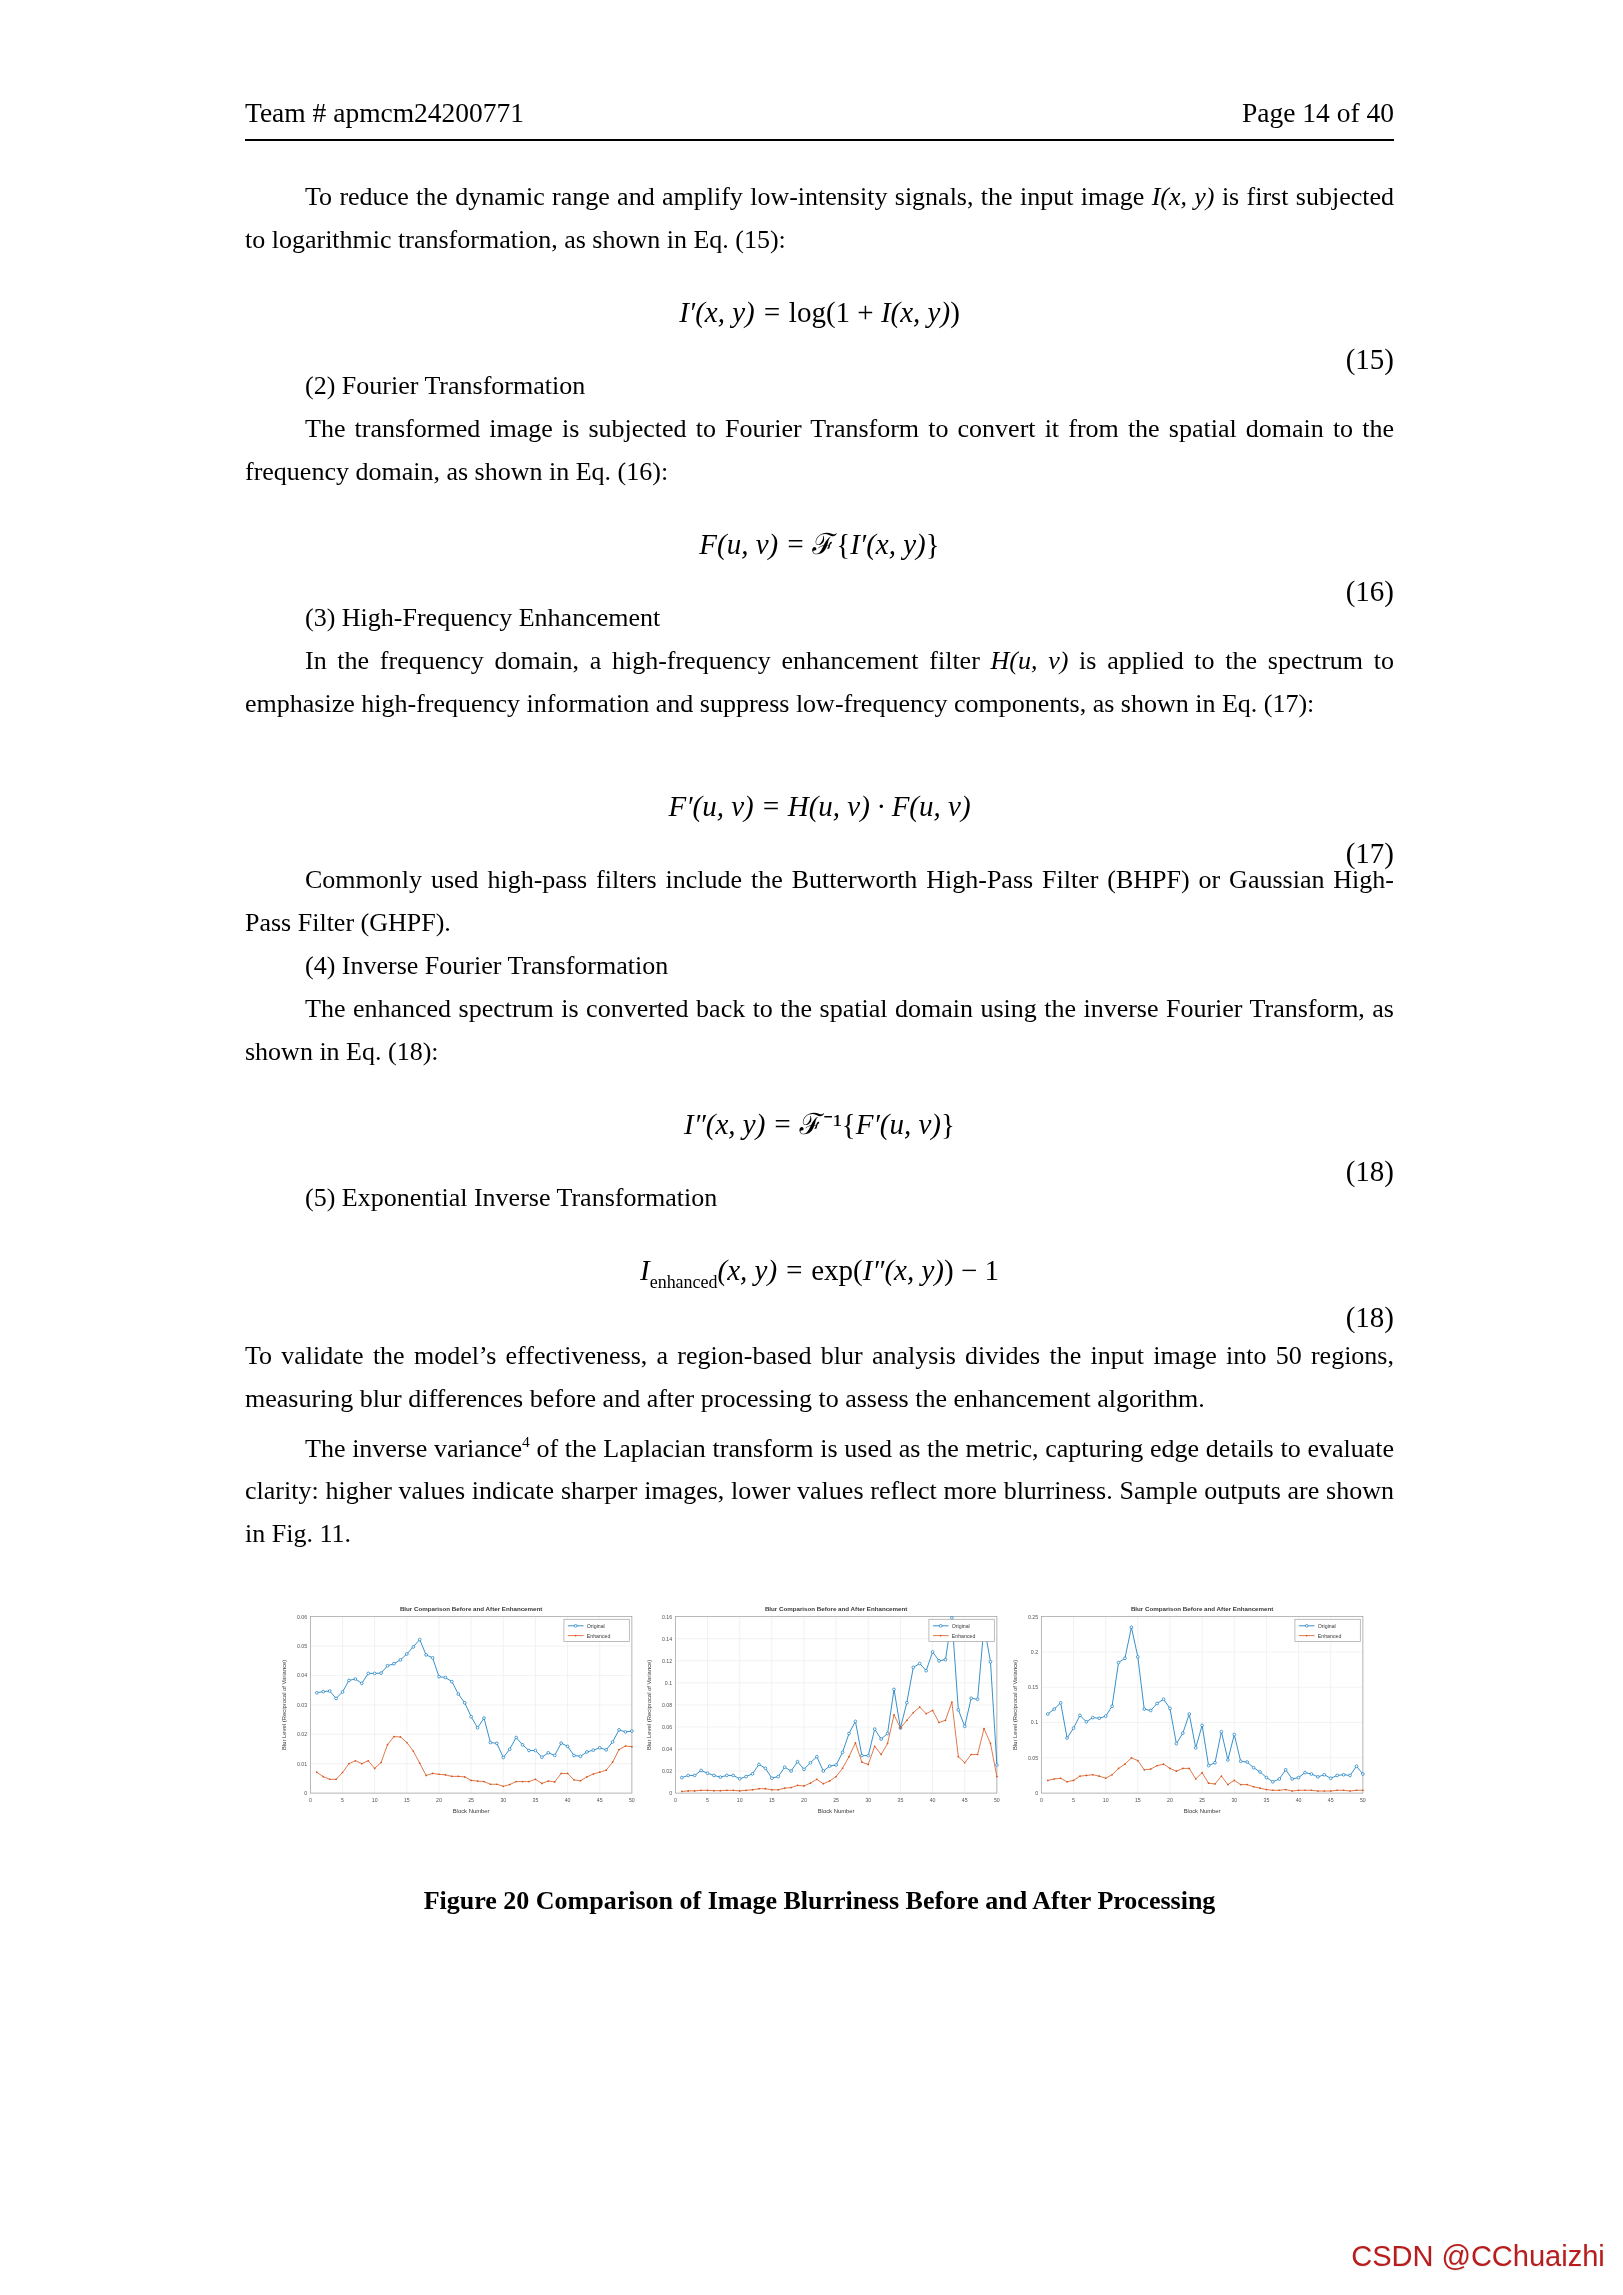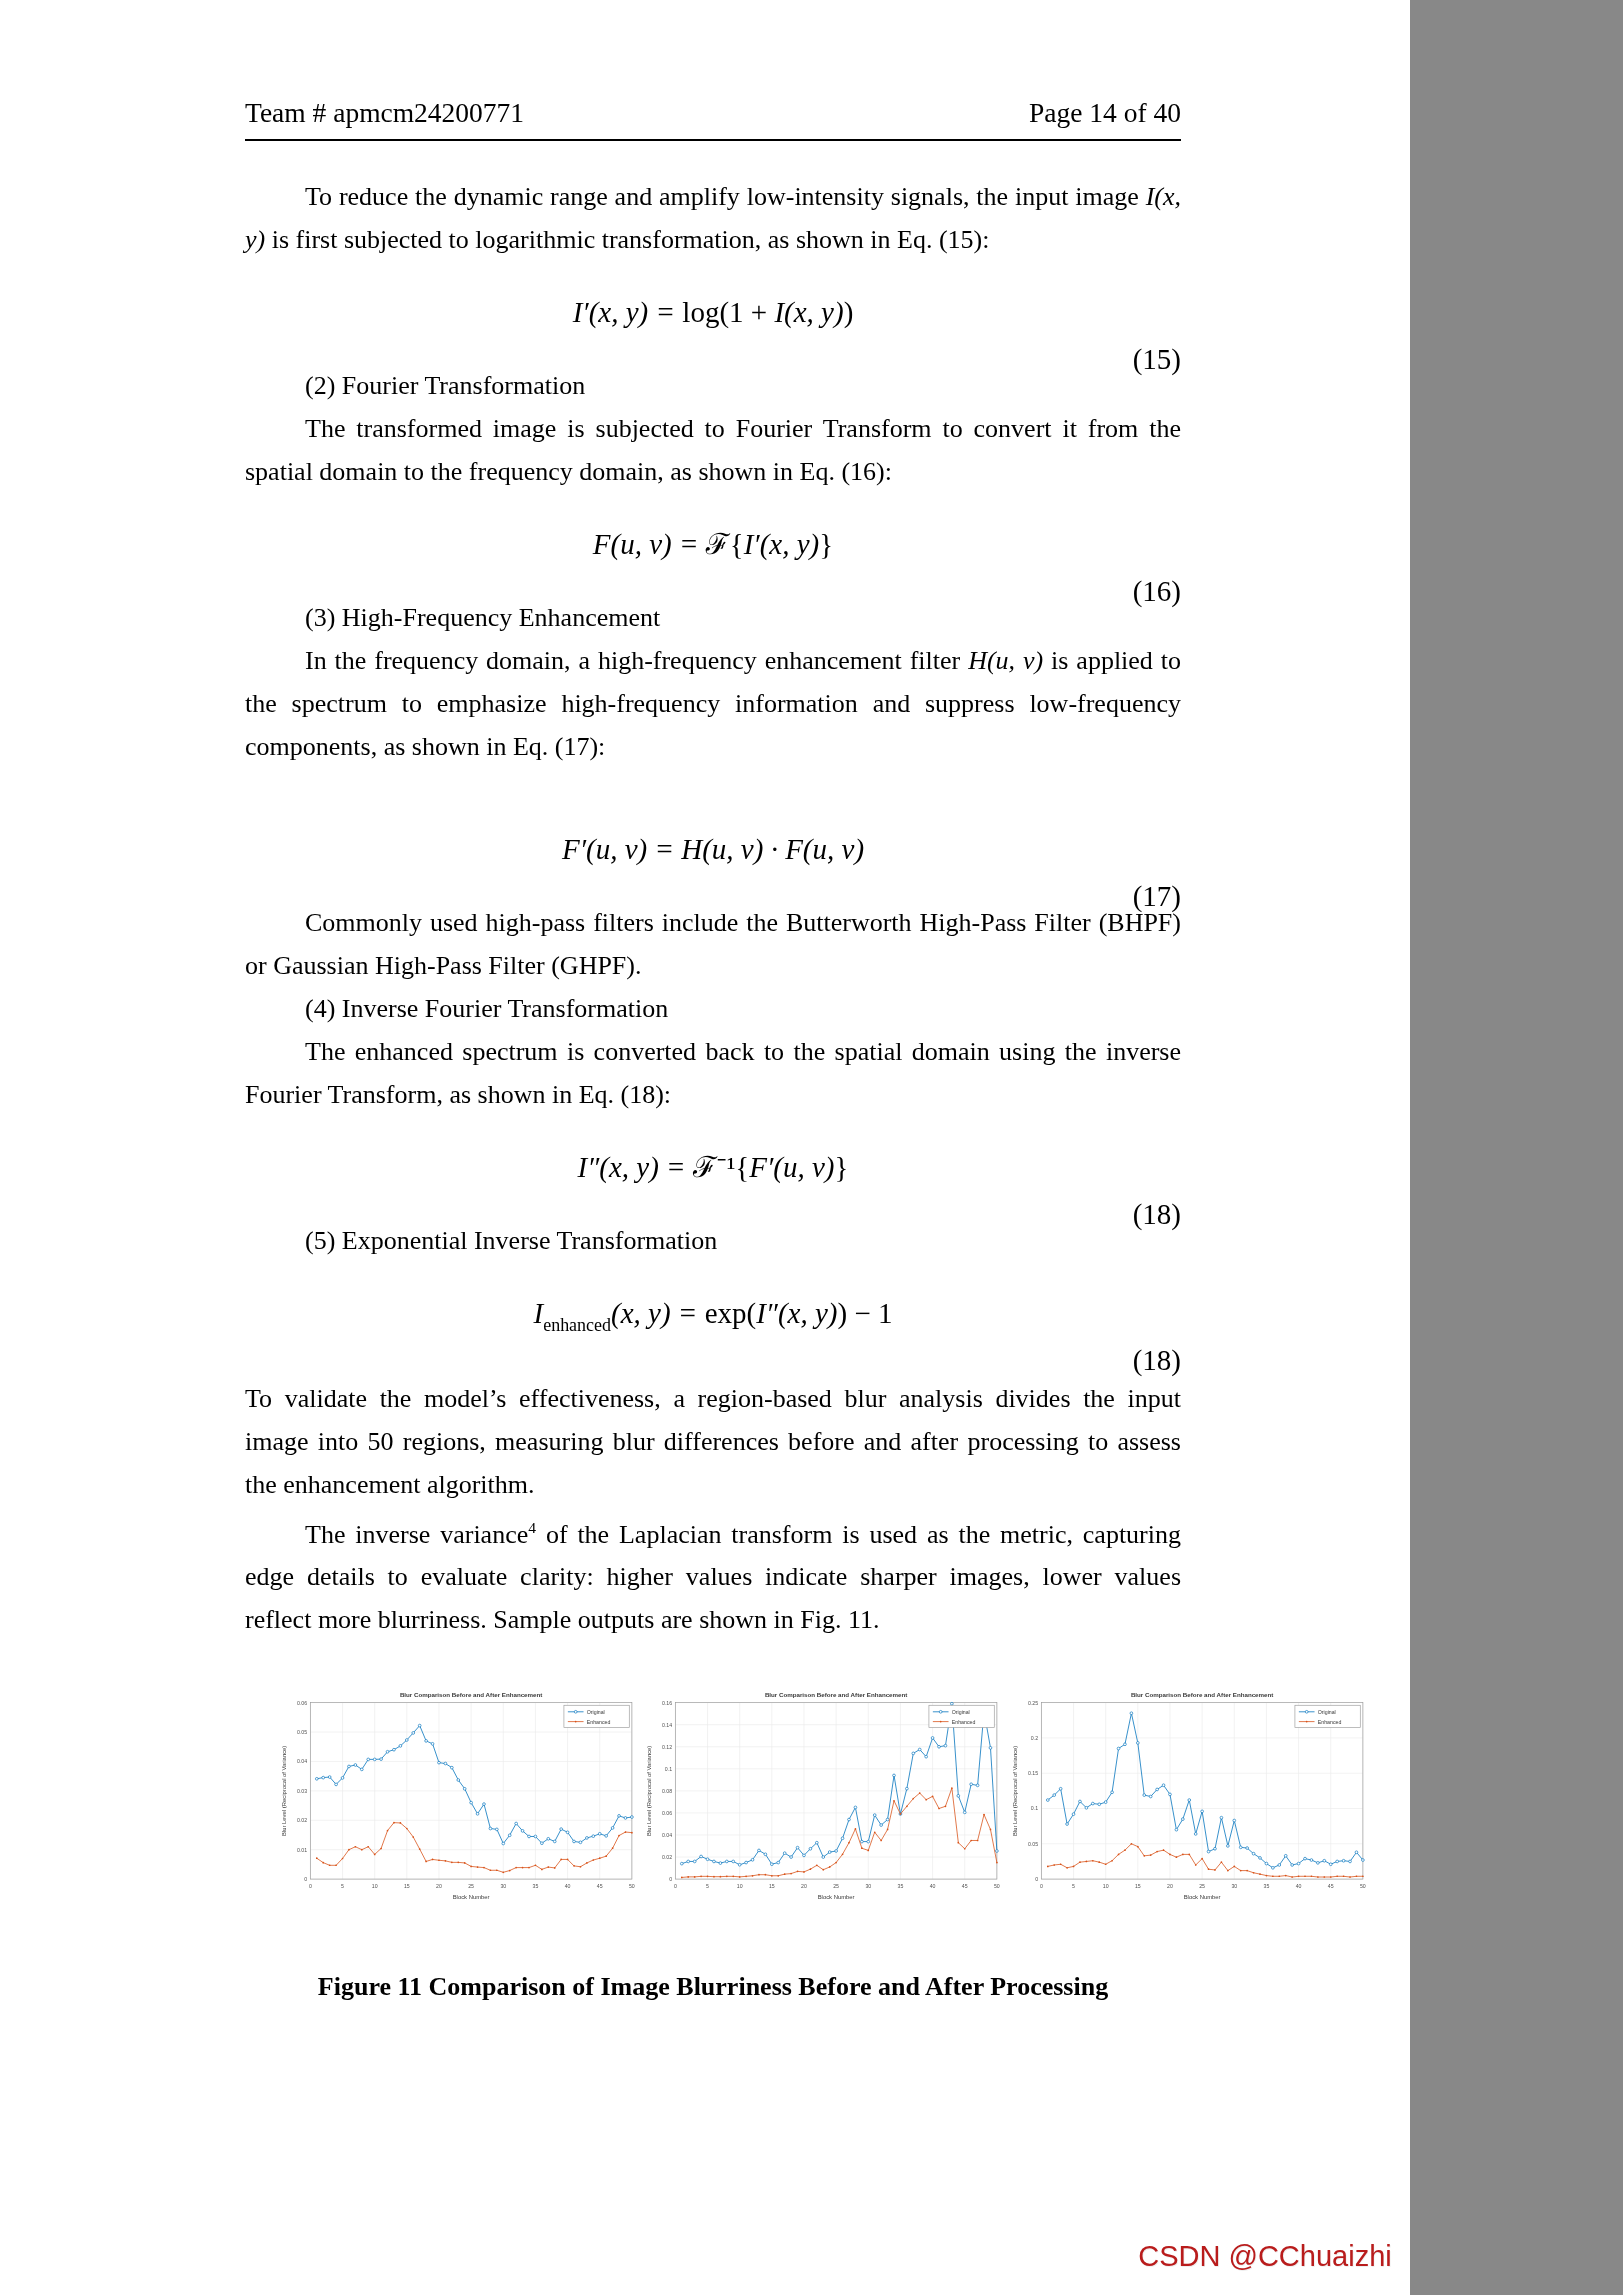--- a/index.html
+++ b/index.html
@@ -1,18 +1,18 @@
 <!DOCTYPE html>
 <html style="font-size:10.5px"><head>
 <meta charset="utf-8">
 <style>
   html,body{margin:0;padding:0;background:#888;}
   .page{
     position:relative;
-    width:1410px;height:2295px;
+    width:1623px;height:2295px;
     background:#ffffff;
     font-family:"Liberation Serif", serif;
     color:#000;
     overflow:hidden;
   }
   .header{
     position:absolute;top:97px;left:245px;right:229px;
     display:flex;justify-content:space-between;
     font-size:27.5px;
   }
@@ -572,20 +572,20 @@
               <line x1="442" y1="36" x2="466" y2="36" stroke="#0072BD" stroke-width="1.2"></line>
               <circle cx="454" cy="36" r="2.1" fill="#fff" stroke="#0072BD" stroke-width="1"></circle>
               <text x="471" y="39" font-size="8" fill="#383838">Original</text>
               <line x1="442" y1="51" x2="466" y2="51" stroke="#D95319" stroke-width="1.2"></line>
               <circle cx="454" cy="51" r="1.3" fill="#D95319"></circle>
               <text x="471" y="54" font-size="8" fill="#383838">Enhanced</text>
             </svg></div>
       </div>
     </div>
 
-    <p class="para fig-caption">Figure 11 Comparison of Image Blurriness Before and After Processing</p>
+    <p class="para fig-caption">Figure 20 Comparison of Image Blurriness Before and After Processing</p>
 
   </div>
 
   <div class="watermark">CSDN @CChuaizhi</div>
 
 </div>
 
 
 </body></html>

